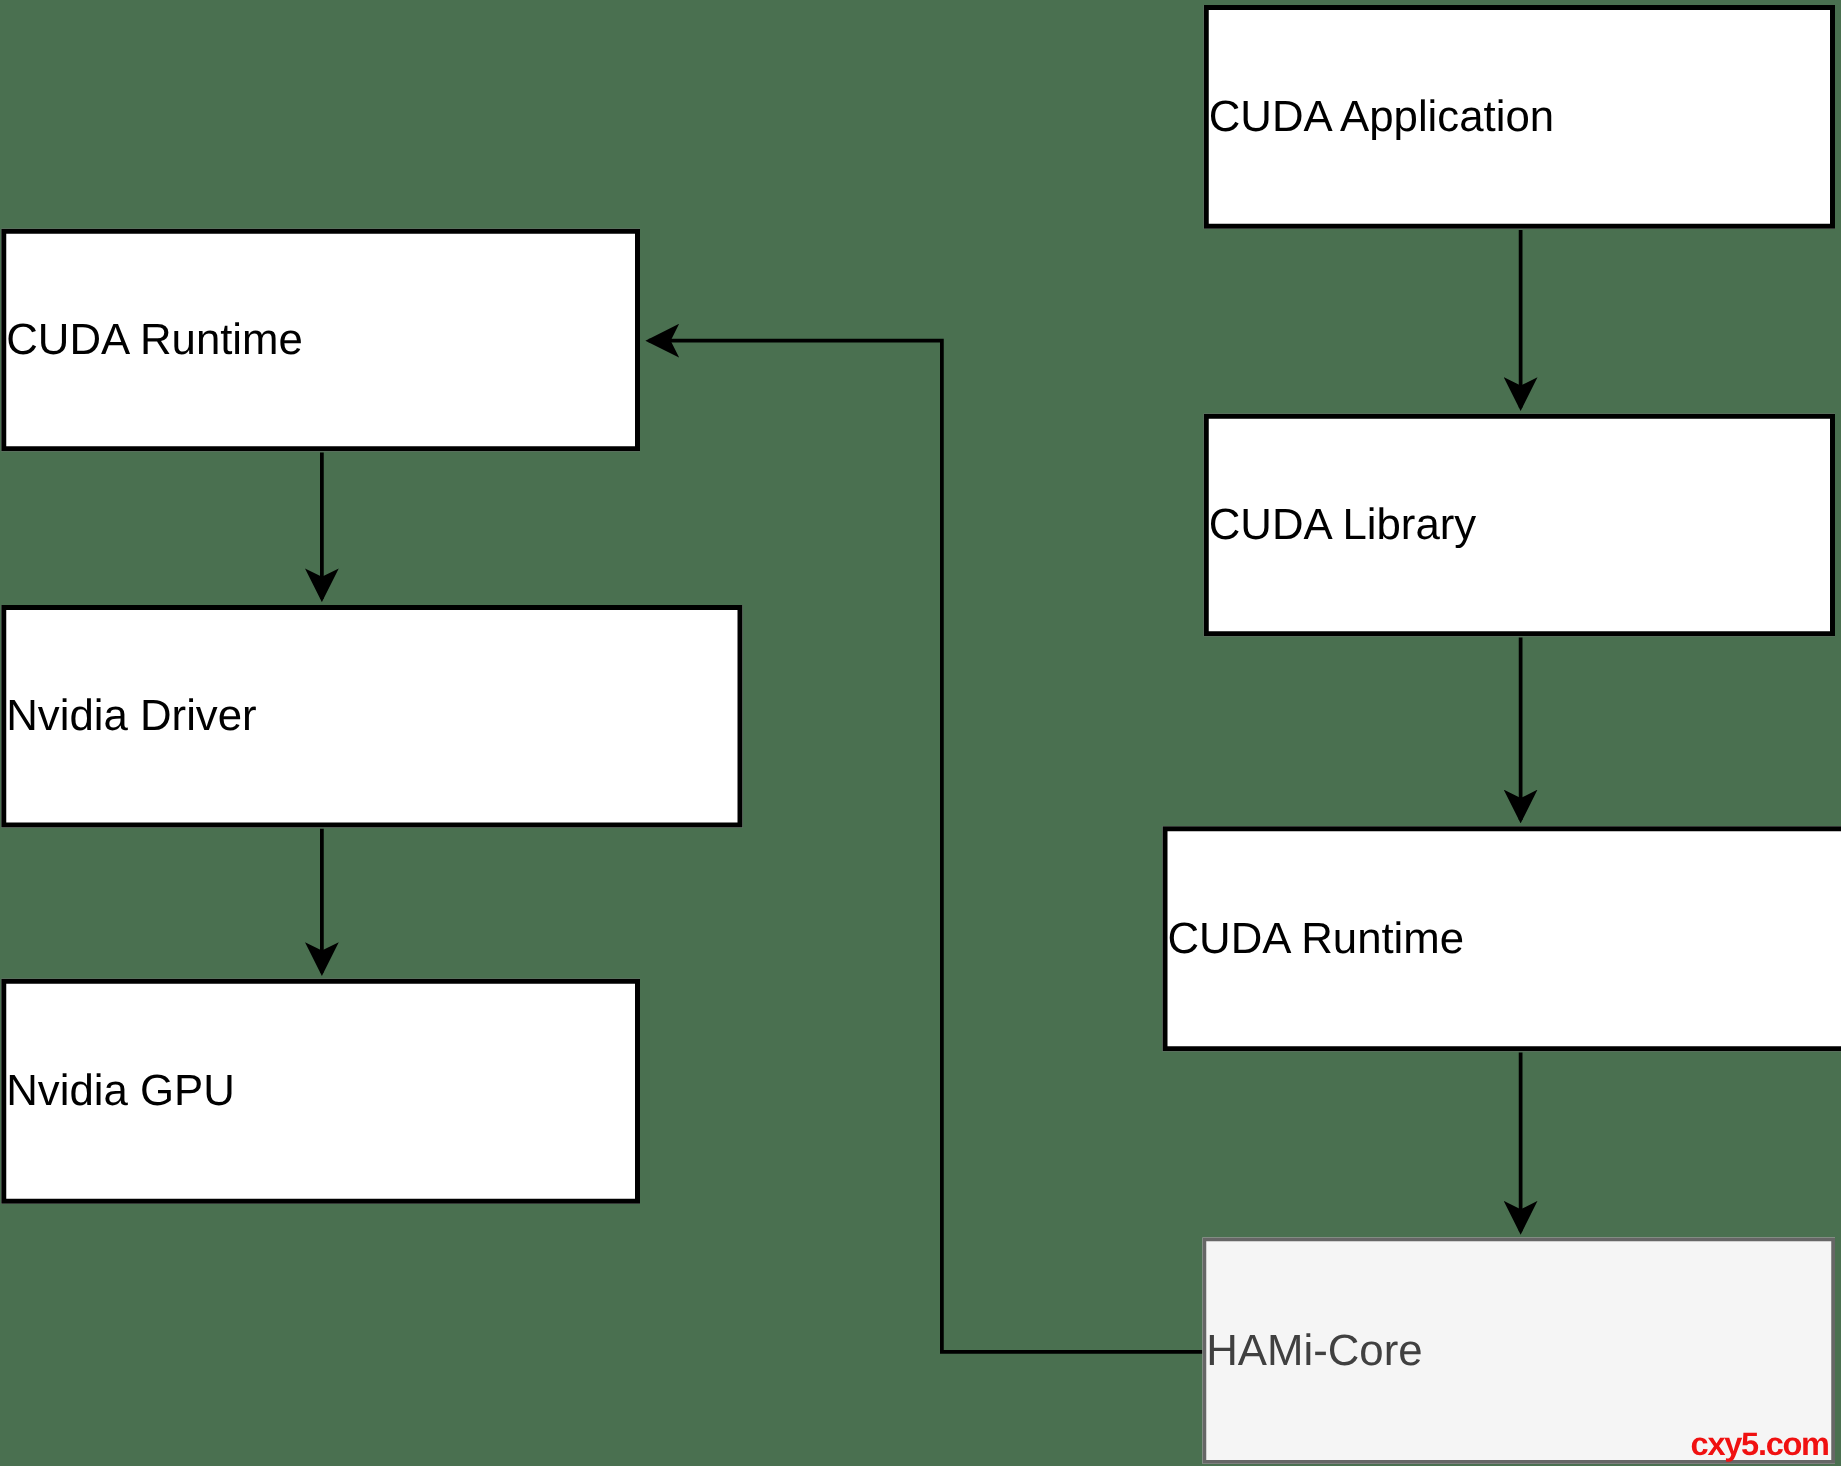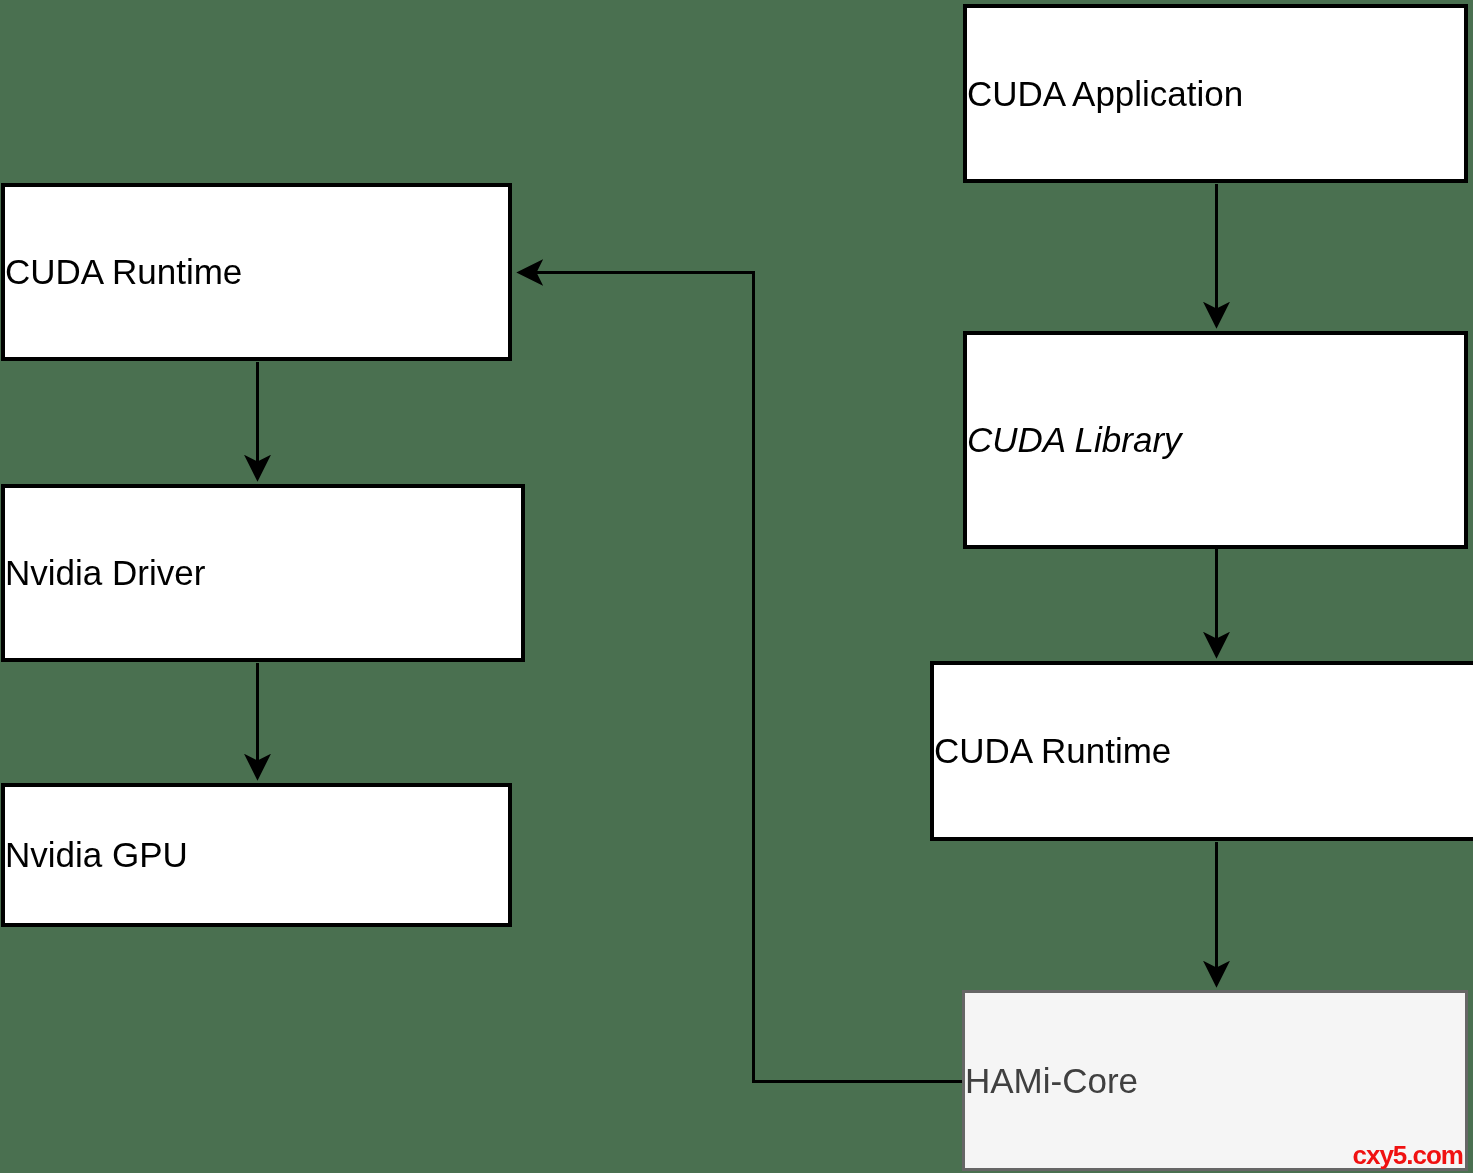--- a/index.html
+++ b/index.html
@@ -37,24 +37,24 @@
     border: 4px solid var(--node-border, #000);
     color: var(--node-text, #000);
     display: flex;
     align-items: center;
     justify-content: flex-start;
     font-size: 35px;
     text-align: center;
     line-height: 1.2;
   }
   #n-cuda-driver      { left: 1px;   top: 183px; width: 511px; height: 178px; }
-  #n-nvidia-driver    { left: 1px;   top: 484px; width: 524px; height: 178px; }
-  #n-nvidia-gpu       { left: 1px;   top: 783px; width: 511px; height: 144px; }
+  #n-nvidia-driver    { left: 1px;   top: 484px; width: 593px; height: 178px; }
+  #n-nvidia-gpu       { left: 1px;   top: 783px; width: 511px; height: 180px; }
   #n-cuda-application { left: 963px; top: 4px;   width: 505px; height: 179px; }
-  #n-cuda-library     { left: 963px; top: 331px; width: 505px; height: 218px; font-style: italic; }
+  #n-cuda-library     { left: 963px; top: 331px; width: 505px; height: 178px; }
   #n-cuda-runtime     { left: 930px; top: 661px; width: 606px; height: 180px; }
   #n-hami-core        {
     left: 962px; top: 990px; width: 506px; height: 181px;
     background: var(--hami-fill, #f5f5f5);
     border: 3px solid var(--hami-border, #666);
     color: var(--hami-text, #404040);
   }
   #watermark {
     position: absolute;
     right: 10px;

